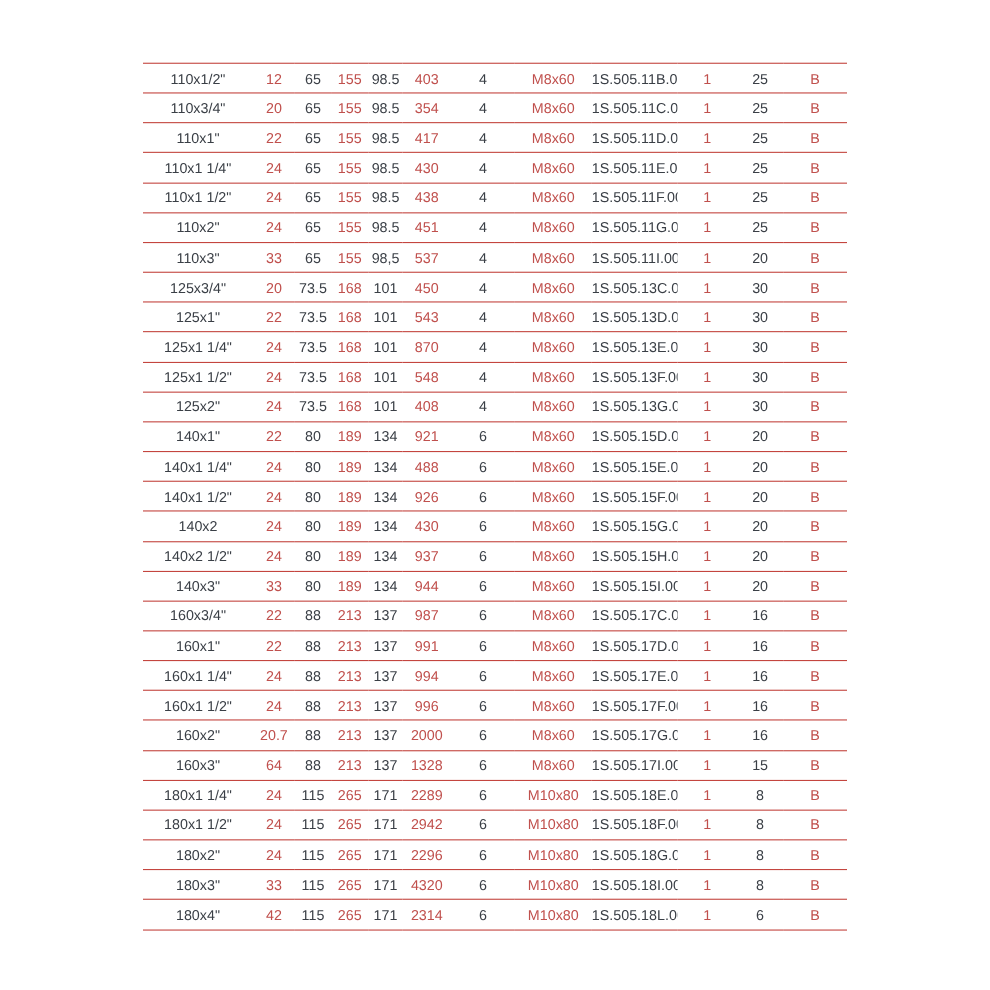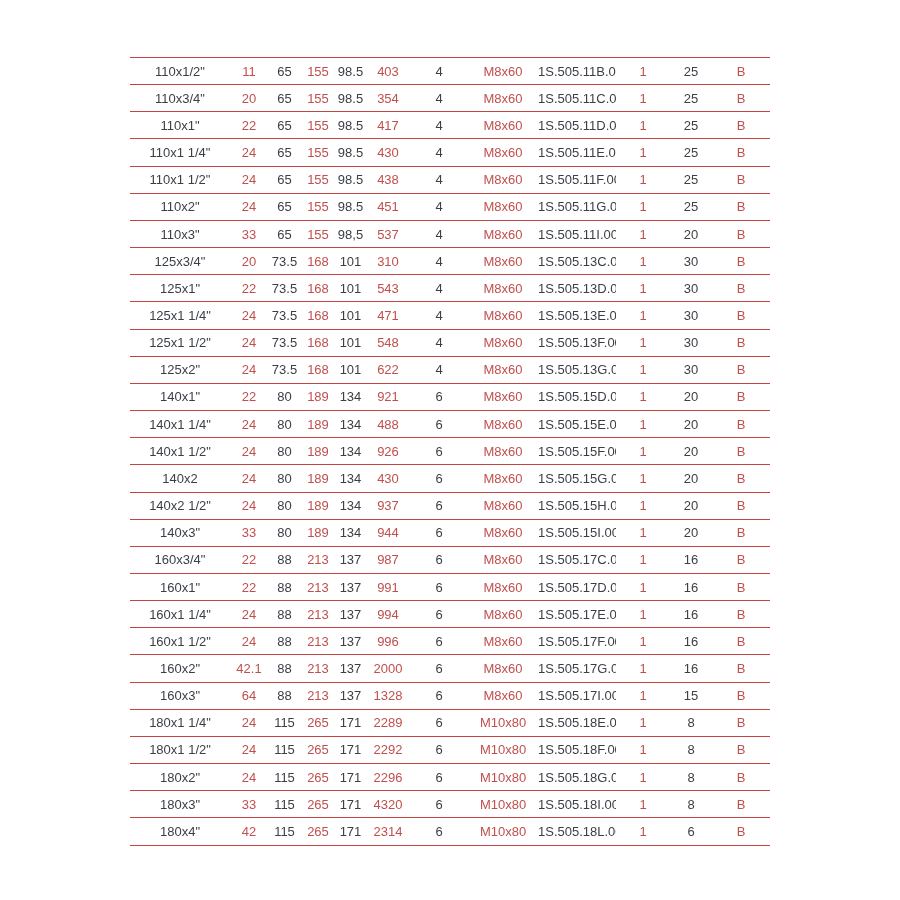--- a/index.html
+++ b/index.html
@@ -49,21 +49,21 @@
         <col class="c6">
         <col class="c7">
       <col class="c8">
         <col class="c9">
         <col class="c10">
         <col class="c11">
     </colgroup>
     <tbody>
         <tr>
           <td class="dark">110x1/2"</td>
-          <td class="red">11</td>
+          <td class="red">12</td>
           <td class="dark">65</td>
           <td class="red">155</td>
           <td class="dark">98.5</td>
           <td class="red">403</td>
           <td class="dark">4</td>
           <td class="red">M8x60</td>
           <td class="dark">1S.505.11B.00F</td>
           <td class="red">1</td>
           <td class="dark">25</td>
           <td class="red">B</td>
@@ -151,21 +151,21 @@
           <td class="red">1</td>
           <td class="dark">20</td>
           <td class="red">B</td>
         </tr>
         <tr>
           <td class="dark">125x3/4"</td>
           <td class="red">20</td>
           <td class="dark">73.5</td>
           <td class="red">168</td>
           <td class="dark">101</td>
-          <td class="red">310</td>
+          <td class="red">450</td>
           <td class="dark">4</td>
           <td class="red">M8x60</td>
           <td class="dark">1S.505.13C.00F</td>
           <td class="red">1</td>
           <td class="dark">30</td>
           <td class="red">B</td>
         </tr>
         <tr>
           <td class="dark">125x1"</td>
           <td class="red">22</td>
@@ -179,21 +179,21 @@
           <td class="red">1</td>
           <td class="dark">30</td>
           <td class="red">B</td>
         </tr>
         <tr>
           <td class="dark">125x1 1/4"</td>
           <td class="red">24</td>
           <td class="dark">73.5</td>
           <td class="red">168</td>
           <td class="dark">101</td>
-          <td class="red">471</td>
+          <td class="red">870</td>
           <td class="dark">4</td>
           <td class="red">M8x60</td>
           <td class="dark">1S.505.13E.00F</td>
           <td class="red">1</td>
           <td class="dark">30</td>
           <td class="red">B</td>
         </tr>
         <tr>
           <td class="dark">125x1 1/2"</td>
           <td class="red">24</td>
@@ -207,21 +207,21 @@
           <td class="red">1</td>
           <td class="dark">30</td>
           <td class="red">B</td>
         </tr>
         <tr>
           <td class="dark">125x2"</td>
           <td class="red">24</td>
           <td class="dark">73.5</td>
           <td class="red">168</td>
           <td class="dark">101</td>
-          <td class="red">622</td>
+          <td class="red">408</td>
           <td class="dark">4</td>
           <td class="red">M8x60</td>
           <td class="dark">1S.505.13G.00F</td>
           <td class="red">1</td>
           <td class="dark">30</td>
           <td class="red">B</td>
         </tr>
         <tr>
           <td class="dark">140x1"</td>
           <td class="red">22</td>
@@ -357,21 +357,21 @@
           <td class="red">996</td>
           <td class="dark">6</td>
           <td class="red">M8x60</td>
           <td class="dark">1S.505.17F.00F</td>
           <td class="red">1</td>
           <td class="dark">16</td>
           <td class="red">B</td>
         </tr>
         <tr>
           <td class="dark">160x2"</td>
-          <td class="red">42.1</td>
+          <td class="red">20.7</td>
           <td class="dark">88</td>
           <td class="red">213</td>
           <td class="dark">137</td>
           <td class="red">2000</td>
           <td class="dark">6</td>
           <td class="red">M8x60</td>
           <td class="dark">1S.505.17G.00F</td>
           <td class="red">1</td>
           <td class="dark">16</td>
           <td class="red">B</td>
@@ -403,21 +403,21 @@
           <td class="red">1</td>
           <td class="dark">8</td>
           <td class="red">B</td>
         </tr>
         <tr>
           <td class="dark">180x1 1/2"</td>
           <td class="red">24</td>
           <td class="dark">115</td>
           <td class="red">265</td>
           <td class="dark">171</td>
-          <td class="red">2292</td>
+          <td class="red">2942</td>
           <td class="dark">6</td>
           <td class="red">M10x80</td>
           <td class="dark">1S.505.18F.00</td>
           <td class="red">1</td>
           <td class="dark">8</td>
           <td class="red">B</td>
         </tr>
         <tr>
           <td class="dark">180x2"</td>
           <td class="red">24</td>

